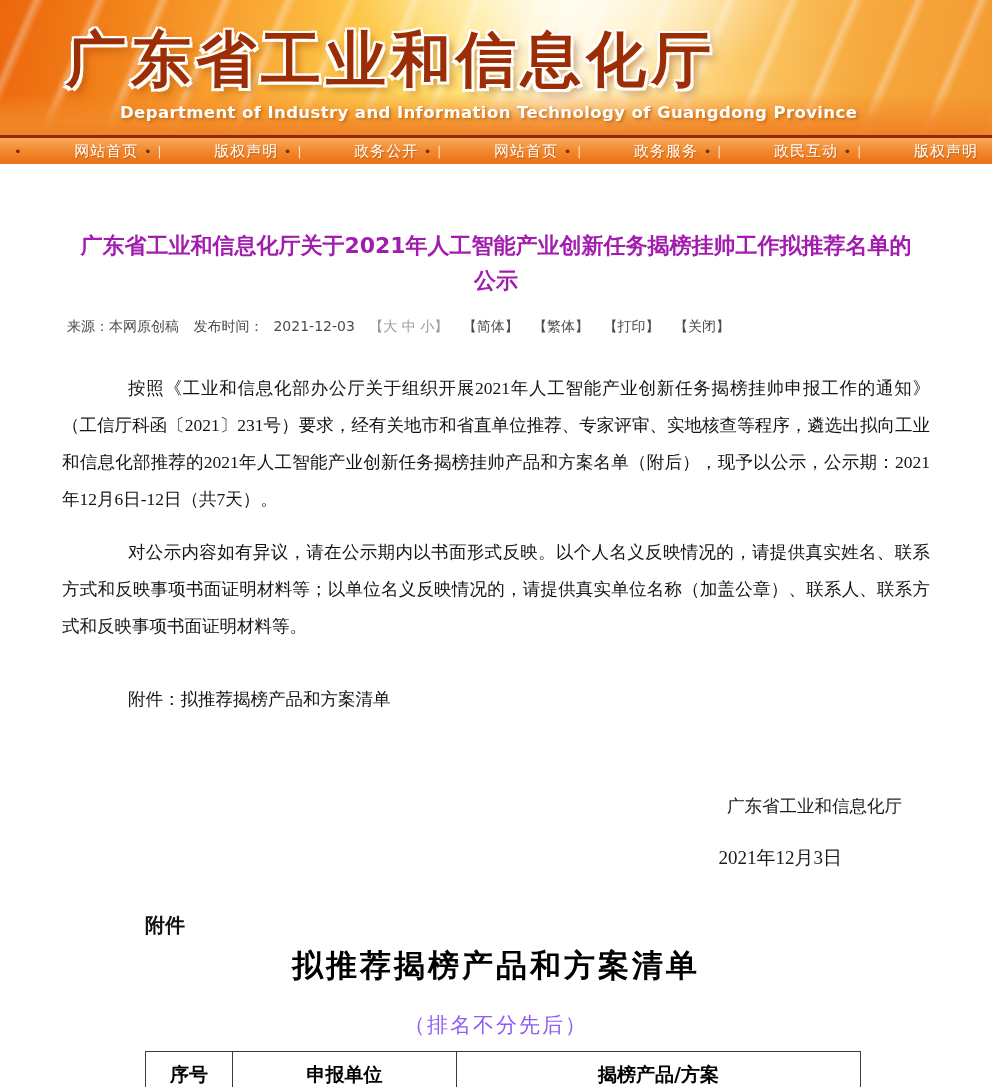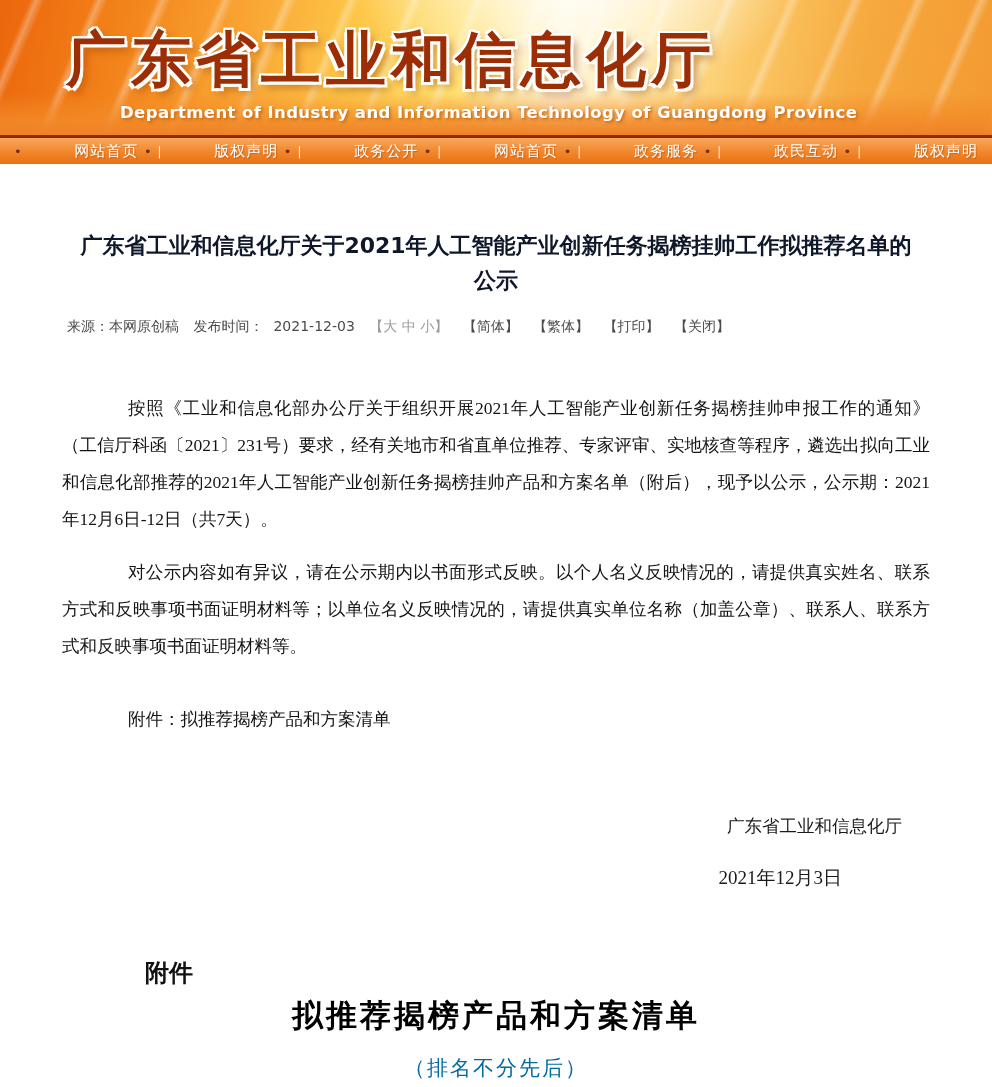--- a/index.html
+++ b/index.html
@@ -49,50 +49,50 @@
     padding:0 14px; color:#fff; font-size:15px;
   }
   .nav-link { color:#fff; text-decoration:none; cursor:pointer; letter-spacing:1px; text-shadow:1px 1px 1px rgba(160,70,0,.5);padding-left:47px; }
   .nav-bullet { color:#7a2d05; font-size:13px; line-height:1; }
   .nav-pipe { color:#ffe3c4; font-size:13px; }
 
   
   main { padding:0 62px; }
   .article-title {
     margin:64px auto 0; max-width:848px; text-align:center;
-    font-size:22px; font-weight:bold; line-height:35px; color:#0f172a;
+    font-size:22px; font-weight:bold; line-height:35px; color:#a21caf;
   }
   .meta { margin-top:20px; font-size:14px; color:#4a4a4a; white-space:nowrap; }
   .meta > * { margin:0 5px; }
   .meta .sizes { color:#9a9a9a; cursor:pointer; }
   .meta a { color:#4a4a4a; text-decoration:none; cursor:pointer; }
 
   .para {
     margin:0; font-family:"Liberation Serif","DejaVu Serif",serif;
     font-size:17.5px; line-height:37px; color:#141414;
     text-align:justify; text-indent:66px;
   }
-  .para1 { margin-top:54px; }
+  .para1 { margin-top:34px; }
   .para2 { margin-top:16px; }
   .attach-line { margin-top:36px; cursor:pointer; }
 
   .sig-org  { margin-top:76px; text-align:right; padding-right:28px;
               font-family:"Liberation Serif","DejaVu Serif",serif; font-size:17.5px; }
   .sig-date { margin-top:27px; text-align:right; padding-right:88px;
               font-family:"Liberation Serif","DejaVu Serif",serif; font-size:19px; }
 
   
-  .attach-label { margin-top:66px; margin-left:83px; font-size:24px; font-weight:bold; color:#111; }
+  .attach-label { margin-top:41px; margin-left:83px; font-size:20px; font-weight:bold; color:#111; }
   .attach-title {
     margin-top:6px; text-align:center; font-size:31px; font-weight:bold;
     font-family:Liberation Sans, sans-serif; letter-spacing:3px; color:#000;
   }
   .attach-subtitle {
-    margin-top:17px; text-align:center; font-size:21px; letter-spacing:2px;
-    font-family:"Liberation Serif","DejaVu Serif",serif; color:#0369a1;
+    margin-top:24px; text-align:center; font-size:21px; letter-spacing:2px;
+    font-family:"Liberation Serif","DejaVu Serif",serif; color:#8b5cf6;
   }
 
   .table-clip { margin-left:83px; margin-top:12px; width:717px; height:122px; overflow:hidden; }
   table.attach-table { border-collapse:collapse; width:715px; table-layout:fixed; }
   .attach-table col.c1 { width:87px; }
   .attach-table col.c2 { width:224px; }
   .attach-table col.c3 { width:404px; }
   .attach-table th {
     border:1px solid #3a3a3a; border-bottom:4px double #3a3a3a;
     height:44px; font-size:19px; font-weight:bold; color:#000;

